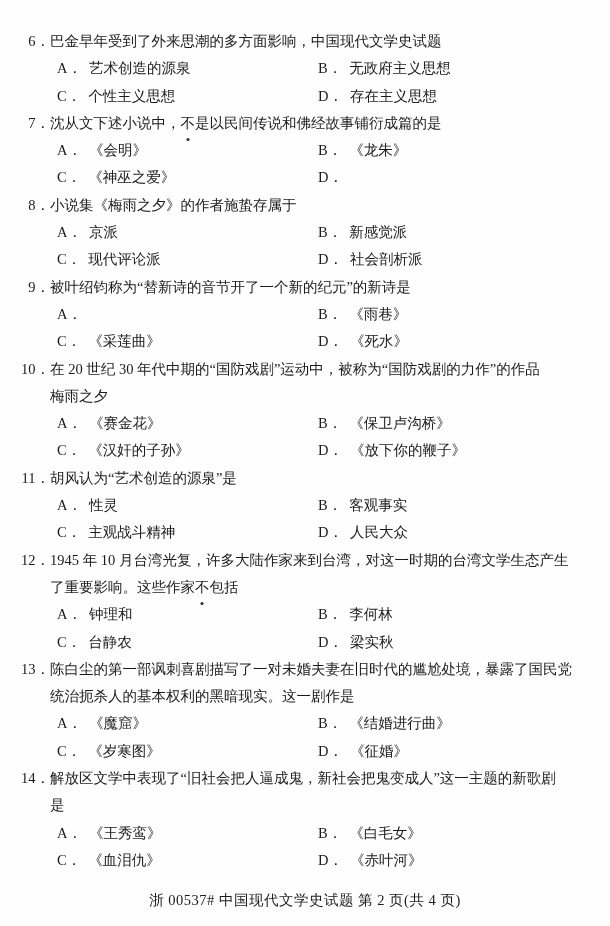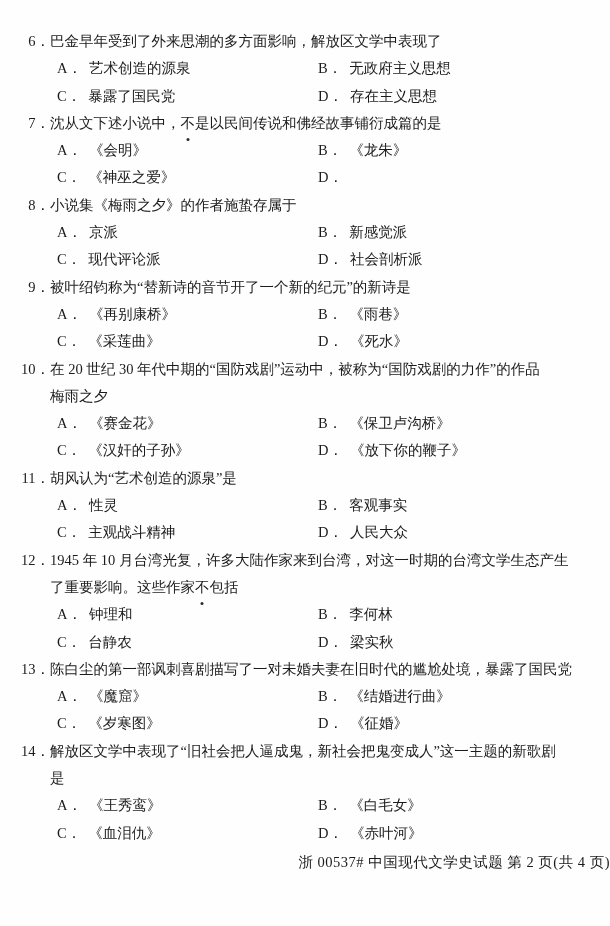--- a/index.html
+++ b/index.html
@@ -52,48 +52,48 @@
     grid-template-columns: 261px auto;
     margin-left: 57px;
   }
   .option {
     display: flex;
     line-height: 27.3px;
     white-space: nowrap;
   }
   .opt-letter { margin-right: 7px; }
   .footer {
-    text-align: right;
+    text-align: center;
     line-height: 27.3px;
-    margin-top: 2px;
+    margin-top: 13px;
     letter-spacing: 0.5px;
   }
 </style>
 </head>
 <body>
 
 <div class="page">
   <div>
       <div class="question">
         <div class="stem-row">
           <span class="q-num">6．</span>
-          <span class="q-stem"><span>巴金早年受到了外来思潮的多方面影响，解放区文学中表现了</span></span>
+          <span class="q-stem"><span>巴金早年受到了外来思潮的多方面影响，中国现代文学史试题</span></span>
         </div>
         <div class="options">
           <div class="option">
             <span class="opt-letter">A．</span>
             <span class="opt-text">艺术创造的源泉</span>
           </div>
           <div class="option">
             <span class="opt-letter">B．</span>
             <span class="opt-text">无政府主义思想</span>
           </div>
           <div class="option">
             <span class="opt-letter">C．</span>
-            <span class="opt-text">暴露了国民党</span>
+            <span class="opt-text">个性主义思想</span>
           </div>
           <div class="option">
             <span class="opt-letter">D．</span>
             <span class="opt-text">存在主义思想</span>
           </div>
         </div>
       </div>
       <div class="question">
         <div class="stem-row">
           <span class="q-num">7．</span>
@@ -142,21 +142,20 @@
         </div>
       </div>
       <div class="question">
         <div class="stem-row">
           <span class="q-num">9．</span>
           <span class="q-stem"><span>被叶绍钧称为“替新诗的音节开了一个新的纪元”的新诗是</span></span>
         </div>
         <div class="options">
           <div class="option">
             <span class="opt-letter">A．</span>
-            <span class="opt-text">《再别康桥》</span>
           </div>
           <div class="option">
             <span class="opt-letter">B．</span>
             <span class="opt-text">《雨巷》</span>
           </div>
           <div class="option">
             <span class="opt-letter">C．</span>
             <span class="opt-text">《采莲曲》</span>
           </div>
           <div class="option">
@@ -242,20 +241,24 @@
           <div class="option">
             <span class="opt-letter">D．</span>
             <span class="opt-text">梁实秋</span>
           </div>
         </div>
       </div>
       <div class="question">
         <div class="stem-row">
           <span class="q-num">13．</span>
           <span class="q-stem"><span>陈白尘的第一部讽刺喜剧描写了一对未婚夫妻在旧时代的尴尬处境，暴露了国民党</span></span>
+        </div>
+        <div class="stem-row">
+          <span class="q-num"></span>
+          <span class="q-stem"><span>统治扼杀人的基本权利的黑暗现实。这一剧作是</span></span>
         </div>
         <div class="options">
           <div class="option">
             <span class="opt-letter">A．</span>
             <span class="opt-text">《魔窟》</span>
           </div>
           <div class="option">
             <span class="opt-letter">B．</span>
             <span class="opt-text">《结婚进行曲》</span>
           </div>

